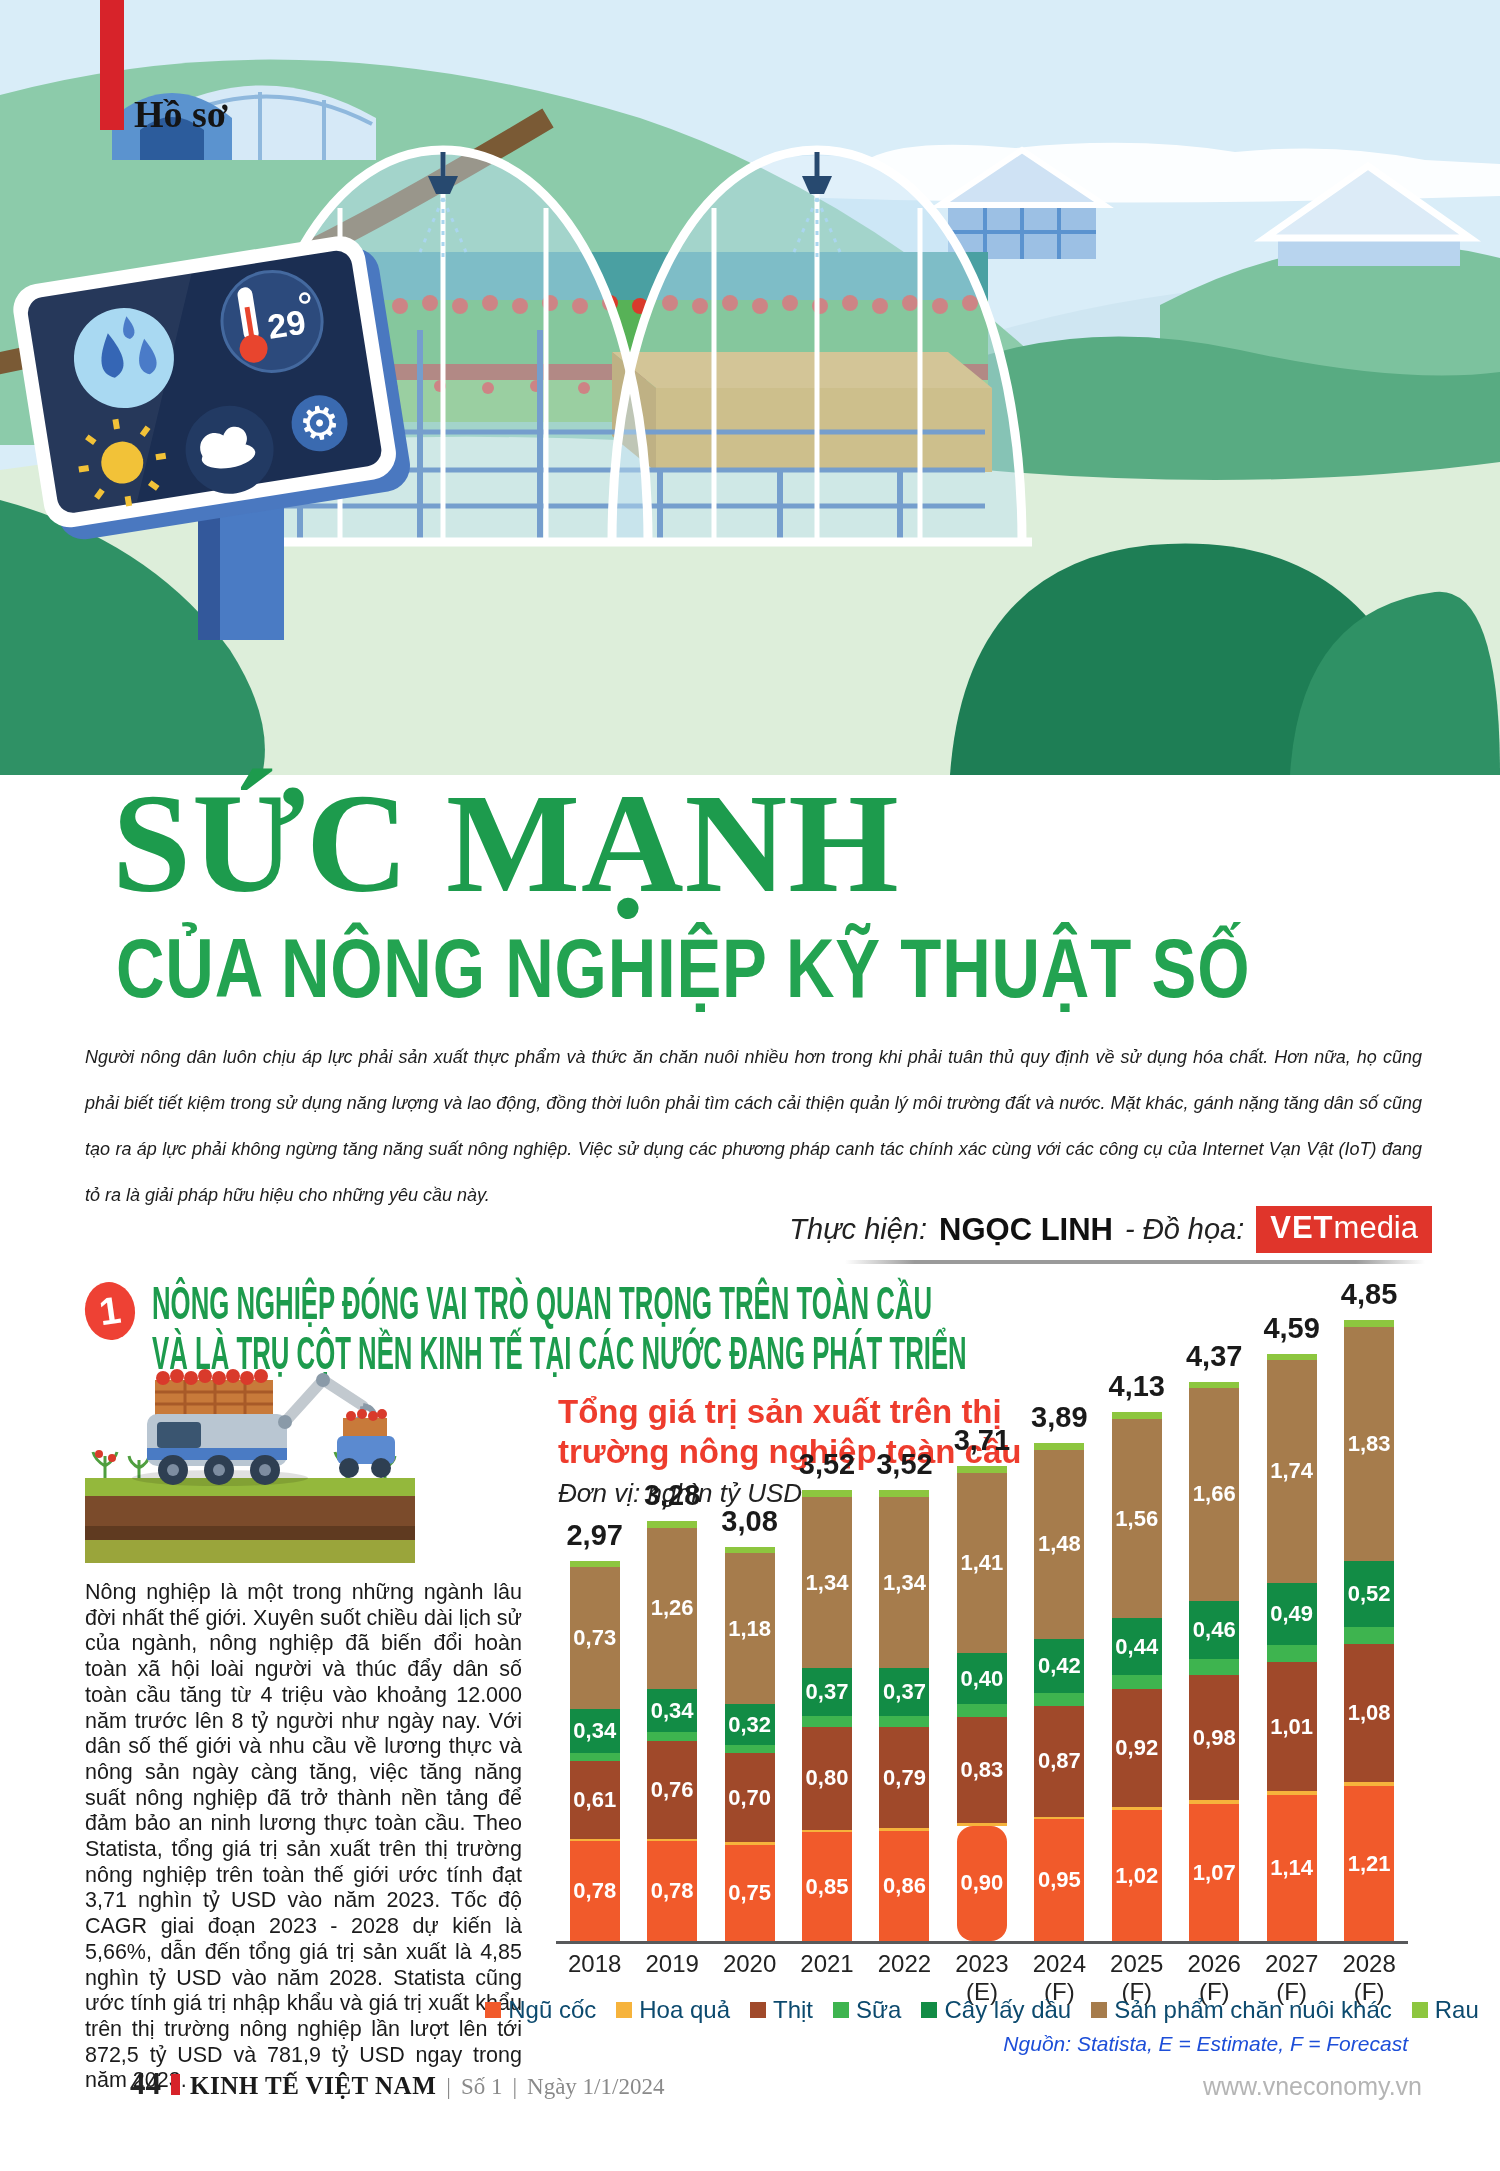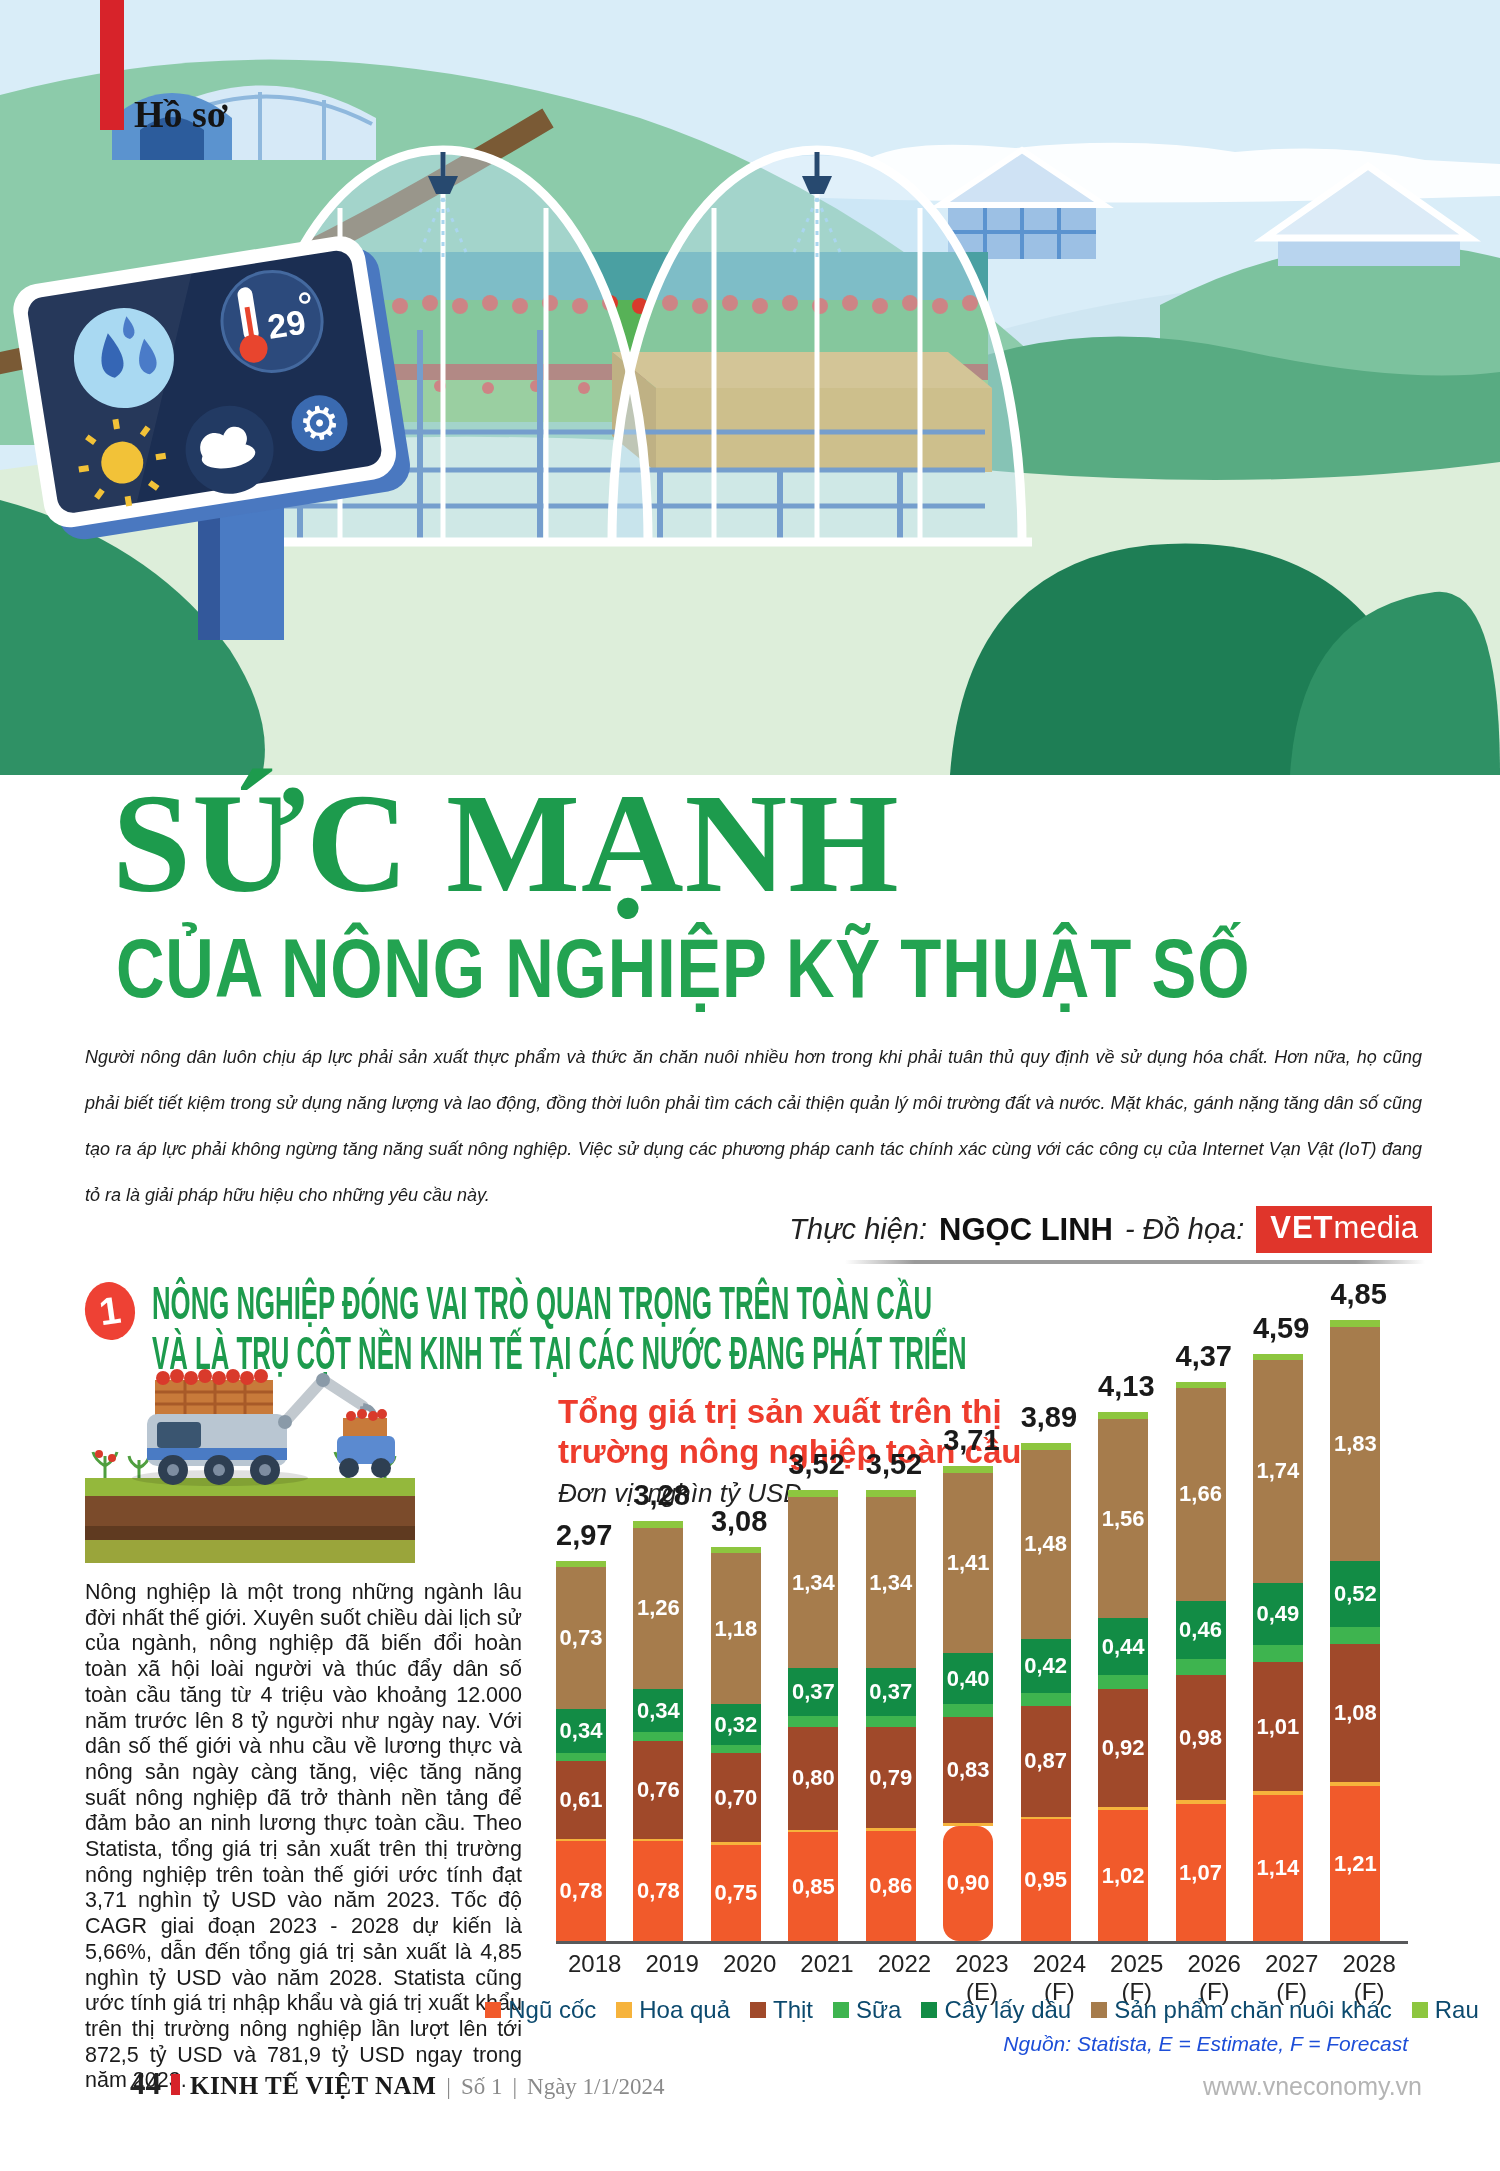--- a/index.html
+++ b/index.html
@@ -27,21 +27,21 @@
   
   #sec-circle{left:85px;top:1282px;width:50px;height:58px;border-radius:50%;background:#ee4134;transform:rotate(-8deg);display:flex;align-items:center;justify-content:center;color:#fff;font-weight:900;font-size:38px;}
   #sec-heading{left:152px;top:1278px;font-weight:800;font-size:46px;line-height:50px;color:#1d9b4d;transform:scaleX(.56);transform-origin:0 0;white-space:nowrap;}
   
   #robot{left:85px;top:1318px;}
   #leftcol{left:85px;top:1580px;width:437px;font-size:21.5px;line-height:25.7px;text-align:justify;color:#1b1b1b;}
   
   #chart-title{left:558px;top:1392px;width:520px;font-weight:800;font-size:33px;line-height:40px;color:#ee3c2d;}
   #chart-unit{left:558px;top:1478px;font-style:italic;font-size:26px;color:#222;}
   #chart-bars{left:556px;top:1281px;width:852px;height:660px;display:flex;align-items:flex-end;}
-  .bar-col{width:77.45px;height:100%;display:flex;flex-direction:column;justify-content:flex-end;}
+  .bar-col{width:77.45px;height:100%;display:flex;flex-direction:column;align-items:center;justify-content:flex-end;}
   .bar-total{font-weight:800;font-size:29px;color:#1a1a1a;margin-bottom:9px;}
   .bar-stack{width:50px;display:flex;flex-direction:column;}
   .seg{display:flex;align-items:center;justify-content:center;color:#fff;font-weight:bold;font-size:22px;}
   #chart-axis{left:556px;top:1941px;width:852px;height:3px;background:#58595b;}
   #chart-xlabels{left:556px;top:1950px;width:852px;display:flex;}
   .xlab{width:77.45px;text-align:center;font-size:24px;color:#222;}
   #chart-legend{left:556px;top:1996px;width:852px;display:flex;justify-content:center;flex-wrap:nowrap;gap:20px;}
   .lg-item{display:flex;align-items:center;gap:7px;font-size:24px;color:#0c4a6e;white-space:nowrap;}
   .lg-sq{width:16px;height:16px;display:inline-block;}
   #chart-source{right:92px;top:2032px;font-style:italic;font-size:21px;color:#1d4ed8;}

